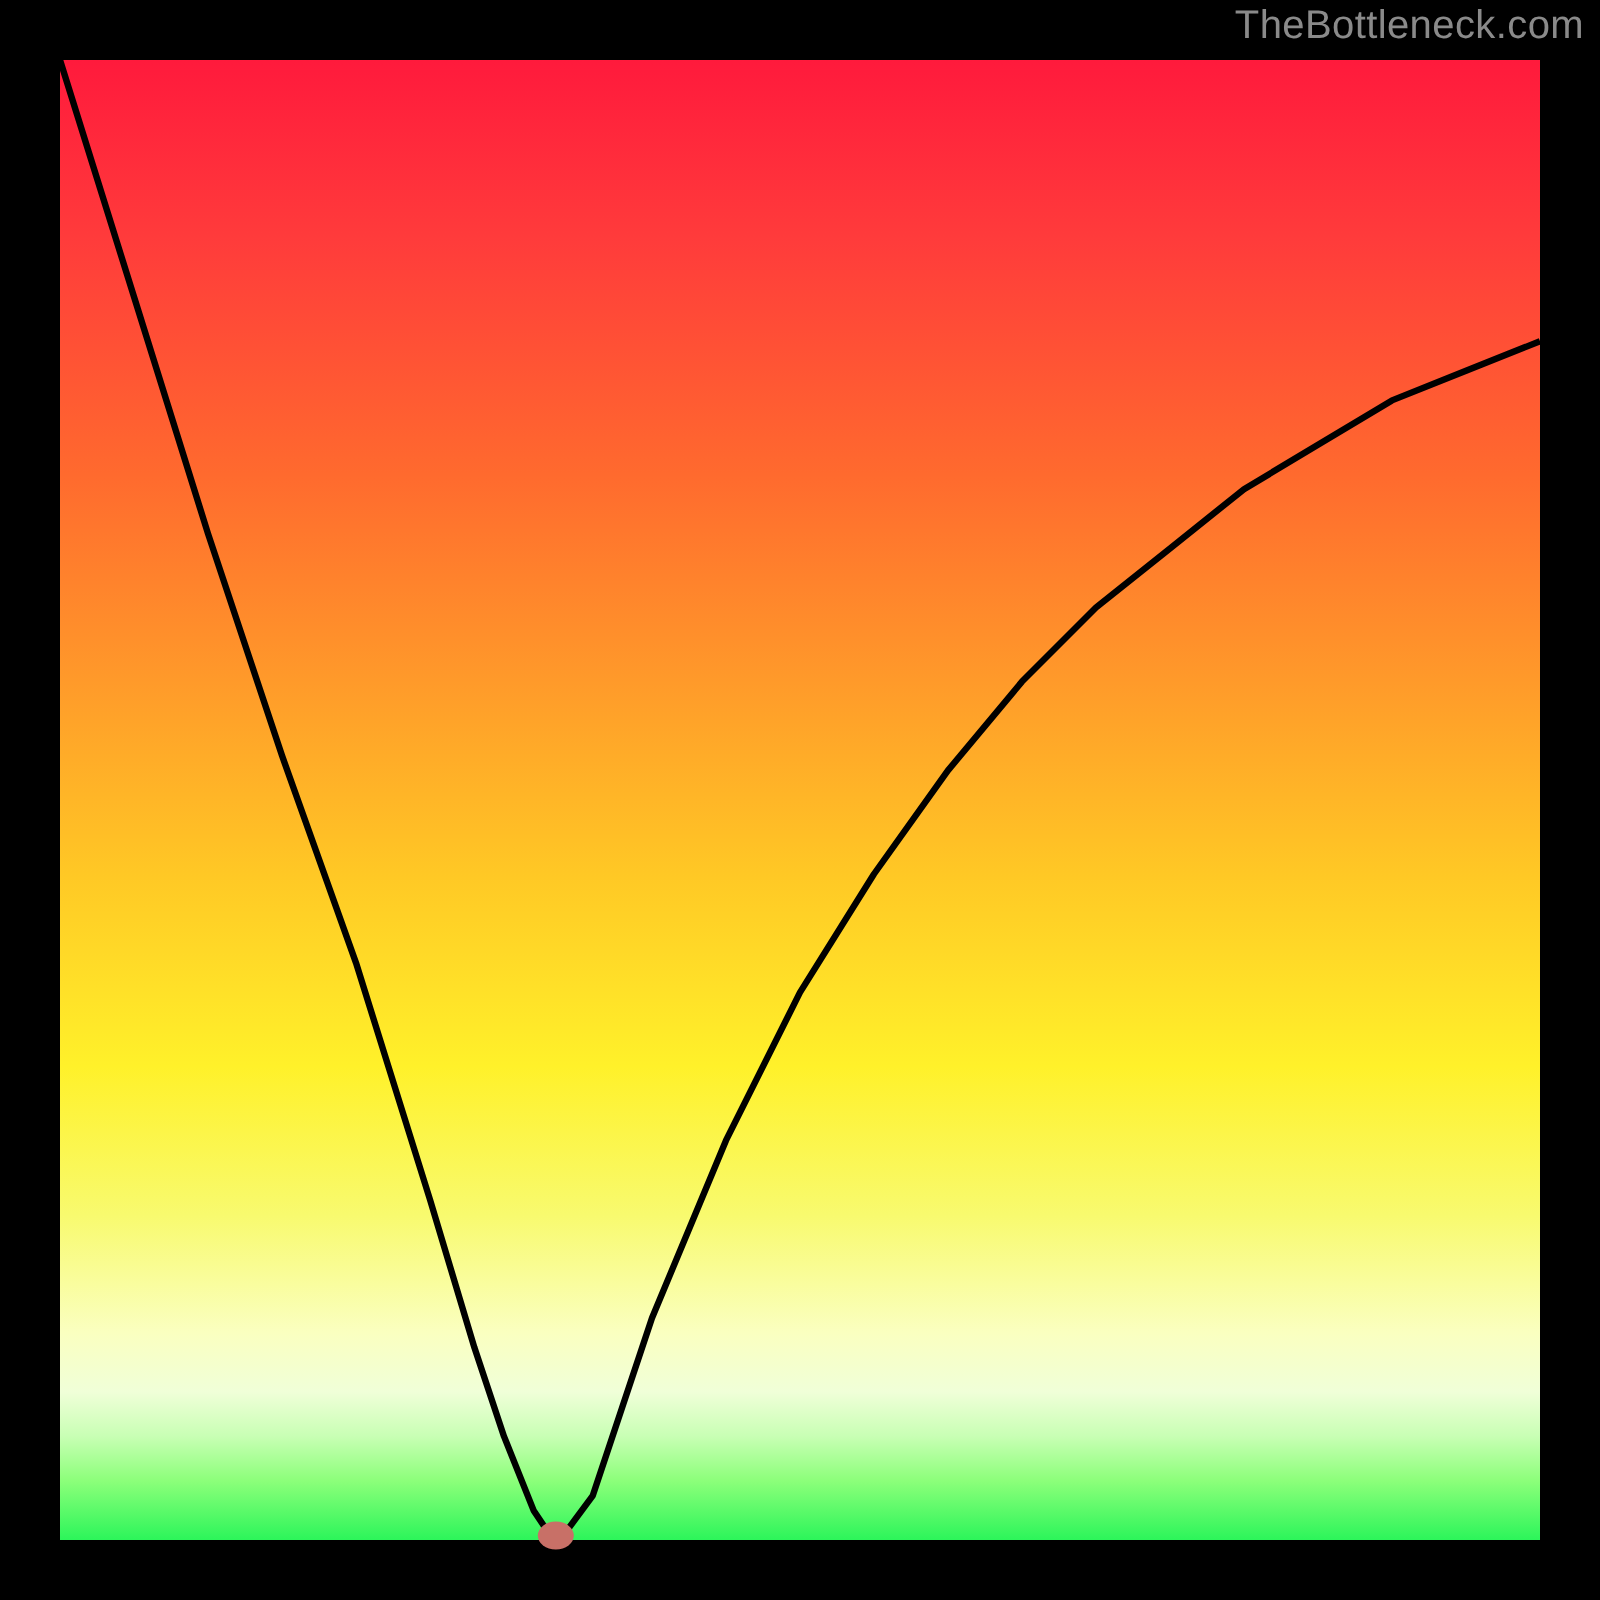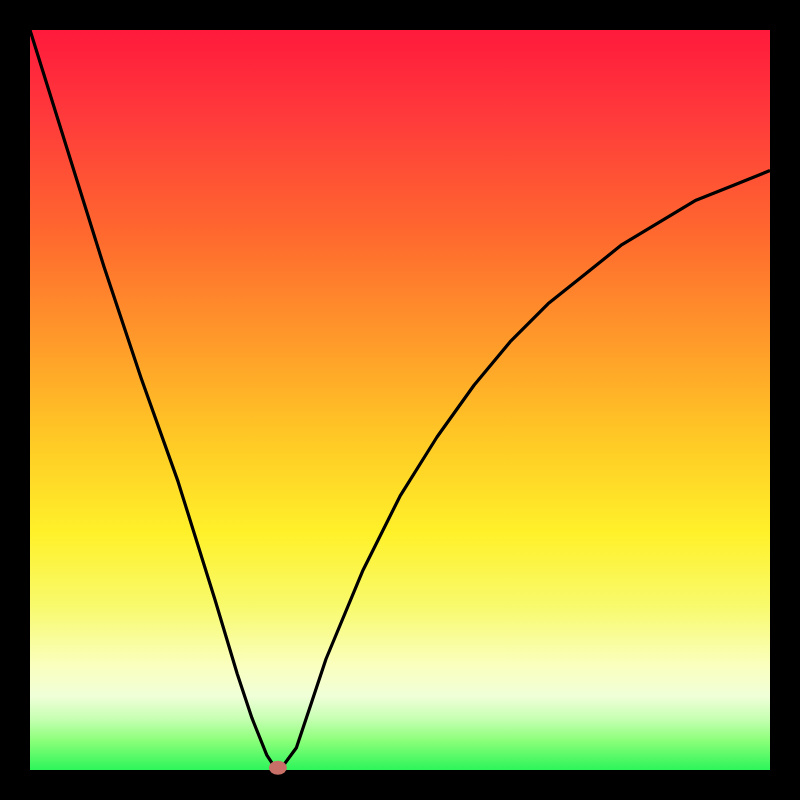--- a/index.html
+++ b/index.html
@@ -56,19 +56,20 @@
     stroke-linejoin: round;
   }
   .marker {
     fill: #c87067;
   }
 </style>
 </head>
 <body>
 
 <div class="frame">
+  <div class="watermark">TheBottleneck.com</div>
   <div class="plot-area">
     <svg class="curve-svg" viewBox="0 0 740 740" preserveAspectRatio="none">
       <path class="curve-path" d="M0.00 0.00 L37.00 118.40 L74.00 236.80 L111.00 347.80 L148.00 451.40 L185.00 569.80 L207.20 643.80 L222.00 688.20 L236.80 725.20 L244.20 736.30 L251.60 737.78 L266.40 717.80 L281.20 673.40 L296.00 629.00 L333.00 540.20 L370.00 466.20 L407.00 407.00 L444.00 355.20 L481.00 310.80 L518.00 273.80 L555.00 244.20 L592.00 214.60 L629.00 192.40 L666.00 170.20 L703.00 155.40 L740.00 140.60"></path>
       <ellipse class="marker" cx="247.90" cy="737.78" rx="9" ry="7"></ellipse>
     </svg>
   </div>
 </div>
 
 </body></html>

